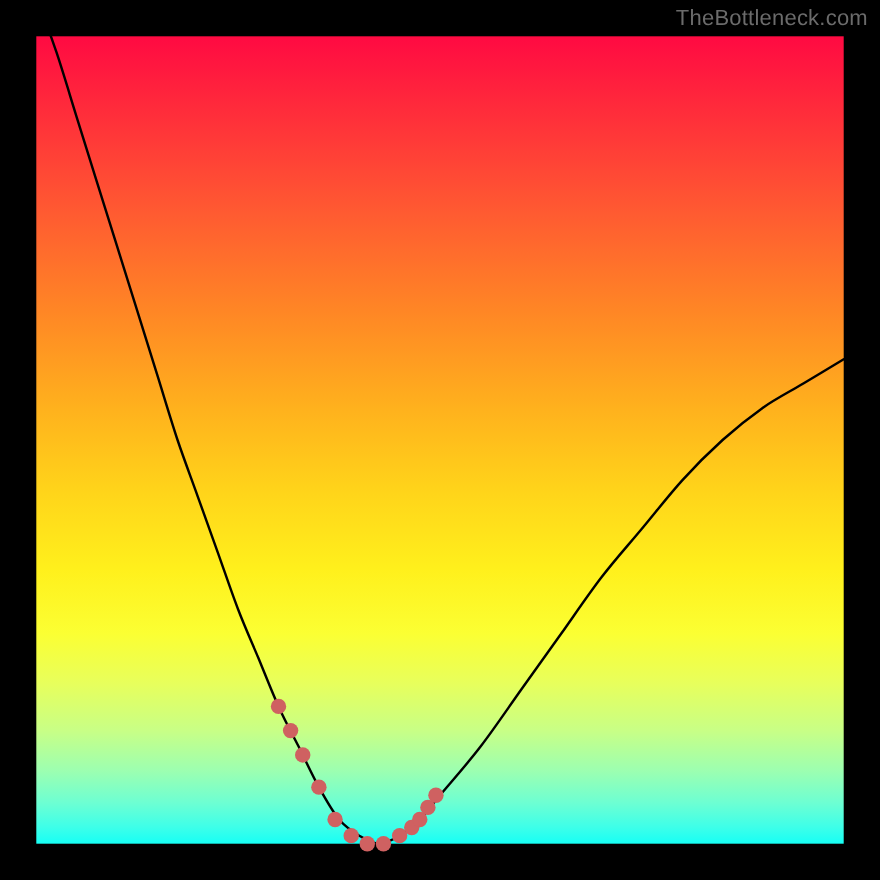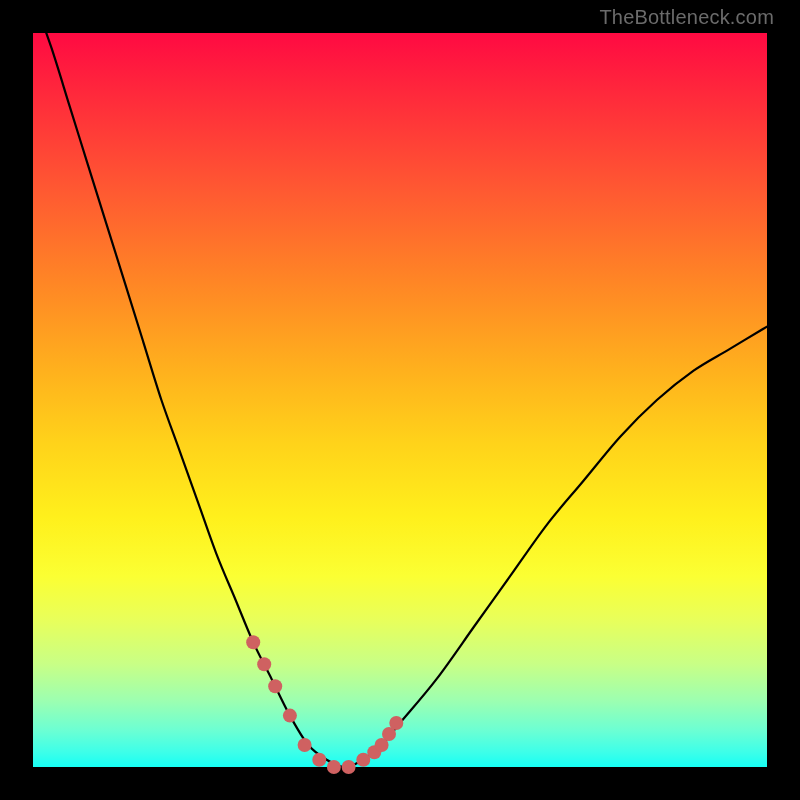--- a/index.html
+++ b/index.html
@@ -9,20 +9,21 @@
     height: 800px;
     overflow: hidden;
     background: #000;
     font-family: Arial, Helvetica, sans-serif;
   }
   .frame {
     position: relative;
     width: 784px;
     height: 800px;
     background: #000;
+    padding-left: 15px;
   }
   .plot-area {
     position: absolute;
     left: 33px;
     top: 33px;
     width: 734px;
     height: 734px;
     background: linear-gradient(to bottom,
       #ff0a42 0%,
       #ff2f3a 10%,

